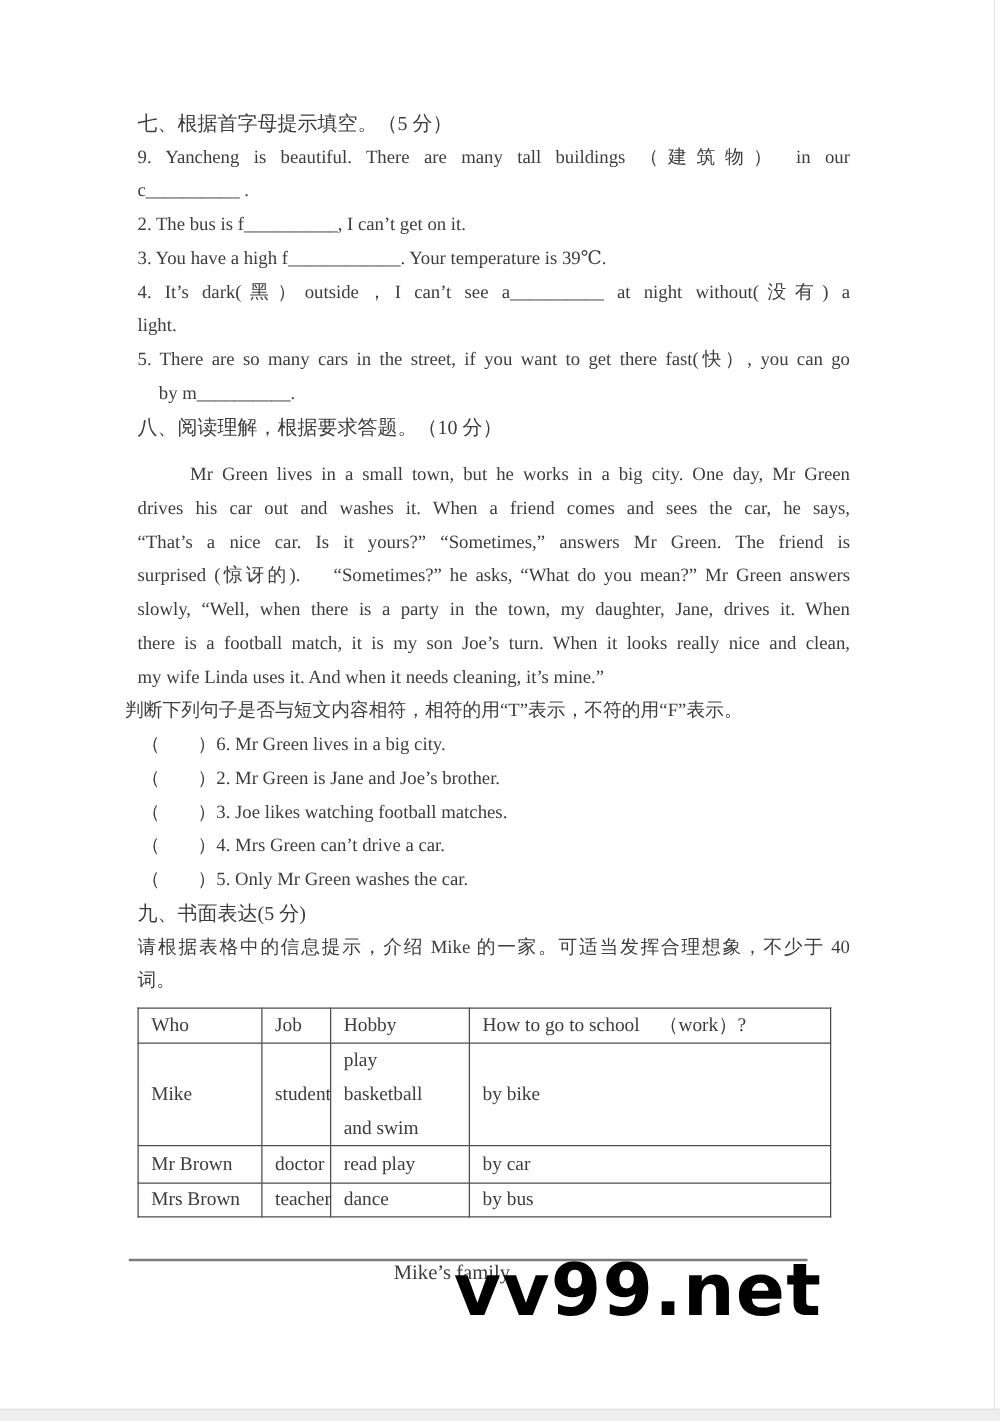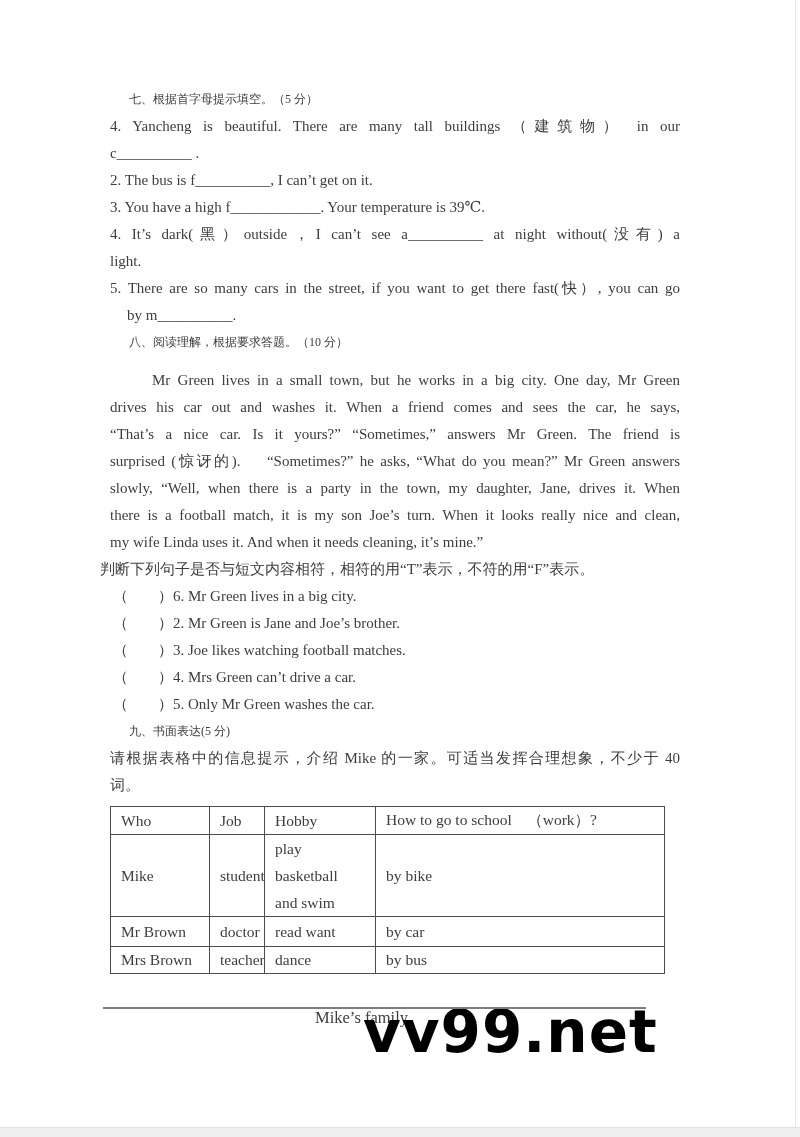--- a/index.html
+++ b/index.html
@@ -14,21 +14,21 @@
   }
   .content {
     position:absolute; left:110px; top:86px; width:570px;
   }
   .ln {
     font-size:15px;
     line-height:27px;
     min-height:27px;
     white-space:normal;
   }
-  .heading { font-size:12px;margin-left:19px; }
+  .heading { font-size:16px; }
   .jl { text-align:justify; text-align-last:justify; }
   .indent-first { text-indent:42px;margin-top:11px; }
   .cont { padding-left:17px; }
   .judge { margin-left:-10px; width:582px; font-size:15px; }
   .tf { padding-left:3px; }
   .exam-table {
     border-collapse:collapse;
     margin-top:7px;
     table-layout:fixed;
     width:542px;
@@ -77,21 +77,21 @@
 </head>
 <body>
 
 <div class="page">
 
   <div class="watermark">vv99.net</div>
 
   <div class="content">
 
     <div class="ln heading">七、根据首字母提示填空。（5 分）</div>
-    <div class="ln jl">4. Yancheng is beautiful. There are many tall buildings （建筑物） in our</div>
+    <div class="ln jl">9. Yancheng is beautiful. There are many tall buildings （建筑物） in our</div>
     <div class="ln">c__________ .</div>
     <div class="ln">2. The bus is f__________, I can’t get on it.</div>
     <div class="ln">3. You have a high f____________. Your temperature is 39℃.</div>
     <div class="ln jl">4. It’s dark(黑）outside，I can’t see a__________ at night without(没有) a</div>
     <div class="ln">light.</div>
     <div class="ln jl">5. There are so many cars in the street, if you want to get there fast(快）, you can go</div>
     <div class="ln cont">by m__________.</div>
 
     <div class="ln heading">八、阅读理解，根据要求答题。（10 分）</div>
     <div class="ln jl indent-first">Mr Green lives in a small town, but he works in a big city. One day, Mr Green</div>
@@ -123,21 +123,21 @@
       <tr class="row-mike">
         <td class="col-who">Mike</td>
         <td class="col-job">student</td>
         <td class="col-hobby hobby-wrap">play    basketball
 and swim</td>
         <td class="col-how">by bike</td>
       </tr>
       <tr class="row-mrbrown">
         <td class="col-who">Mr Brown</td>
         <td class="col-job">doctor</td>
-        <td class="col-hobby">read want</td>
+        <td class="col-hobby">read play</td>
         <td class="col-how">by car</td>
       </tr>
       <tr class="row-mrsbrown">
         <td class="col-who">Mrs Brown</td>
         <td class="col-job">teacher</td>
         <td class="col-hobby">dance</td>
         <td class="col-how">by bus</td>
       </tr>
     </tbody>
       </table>

